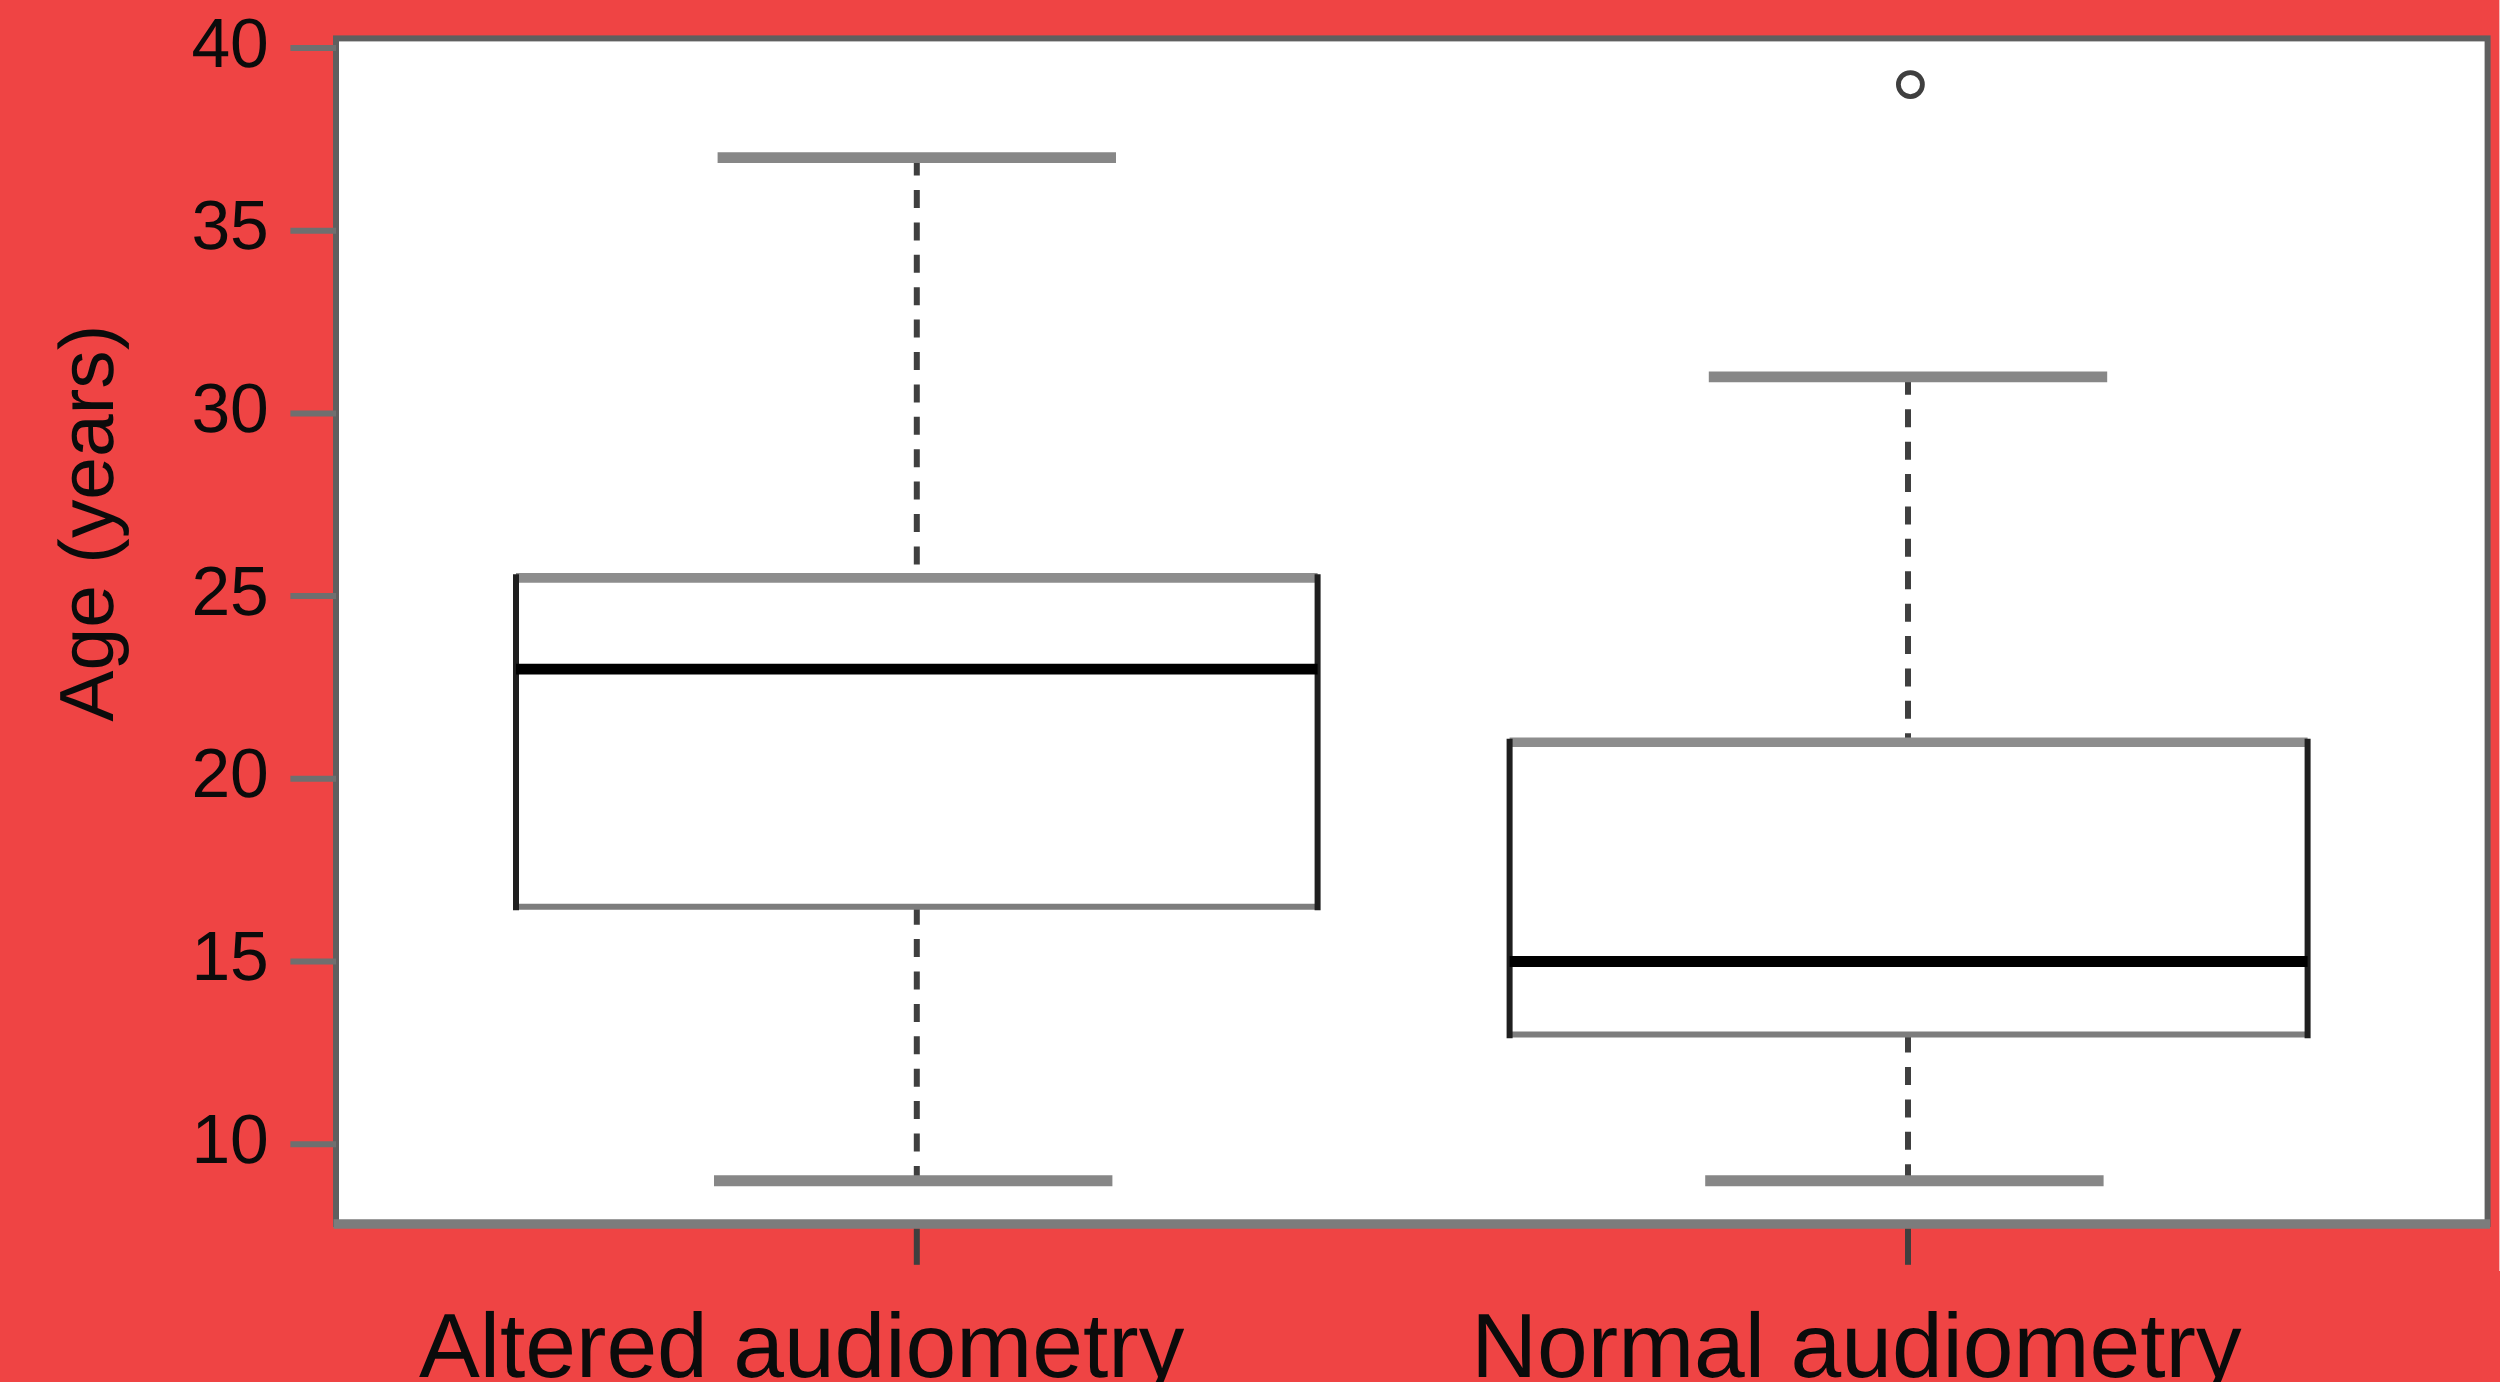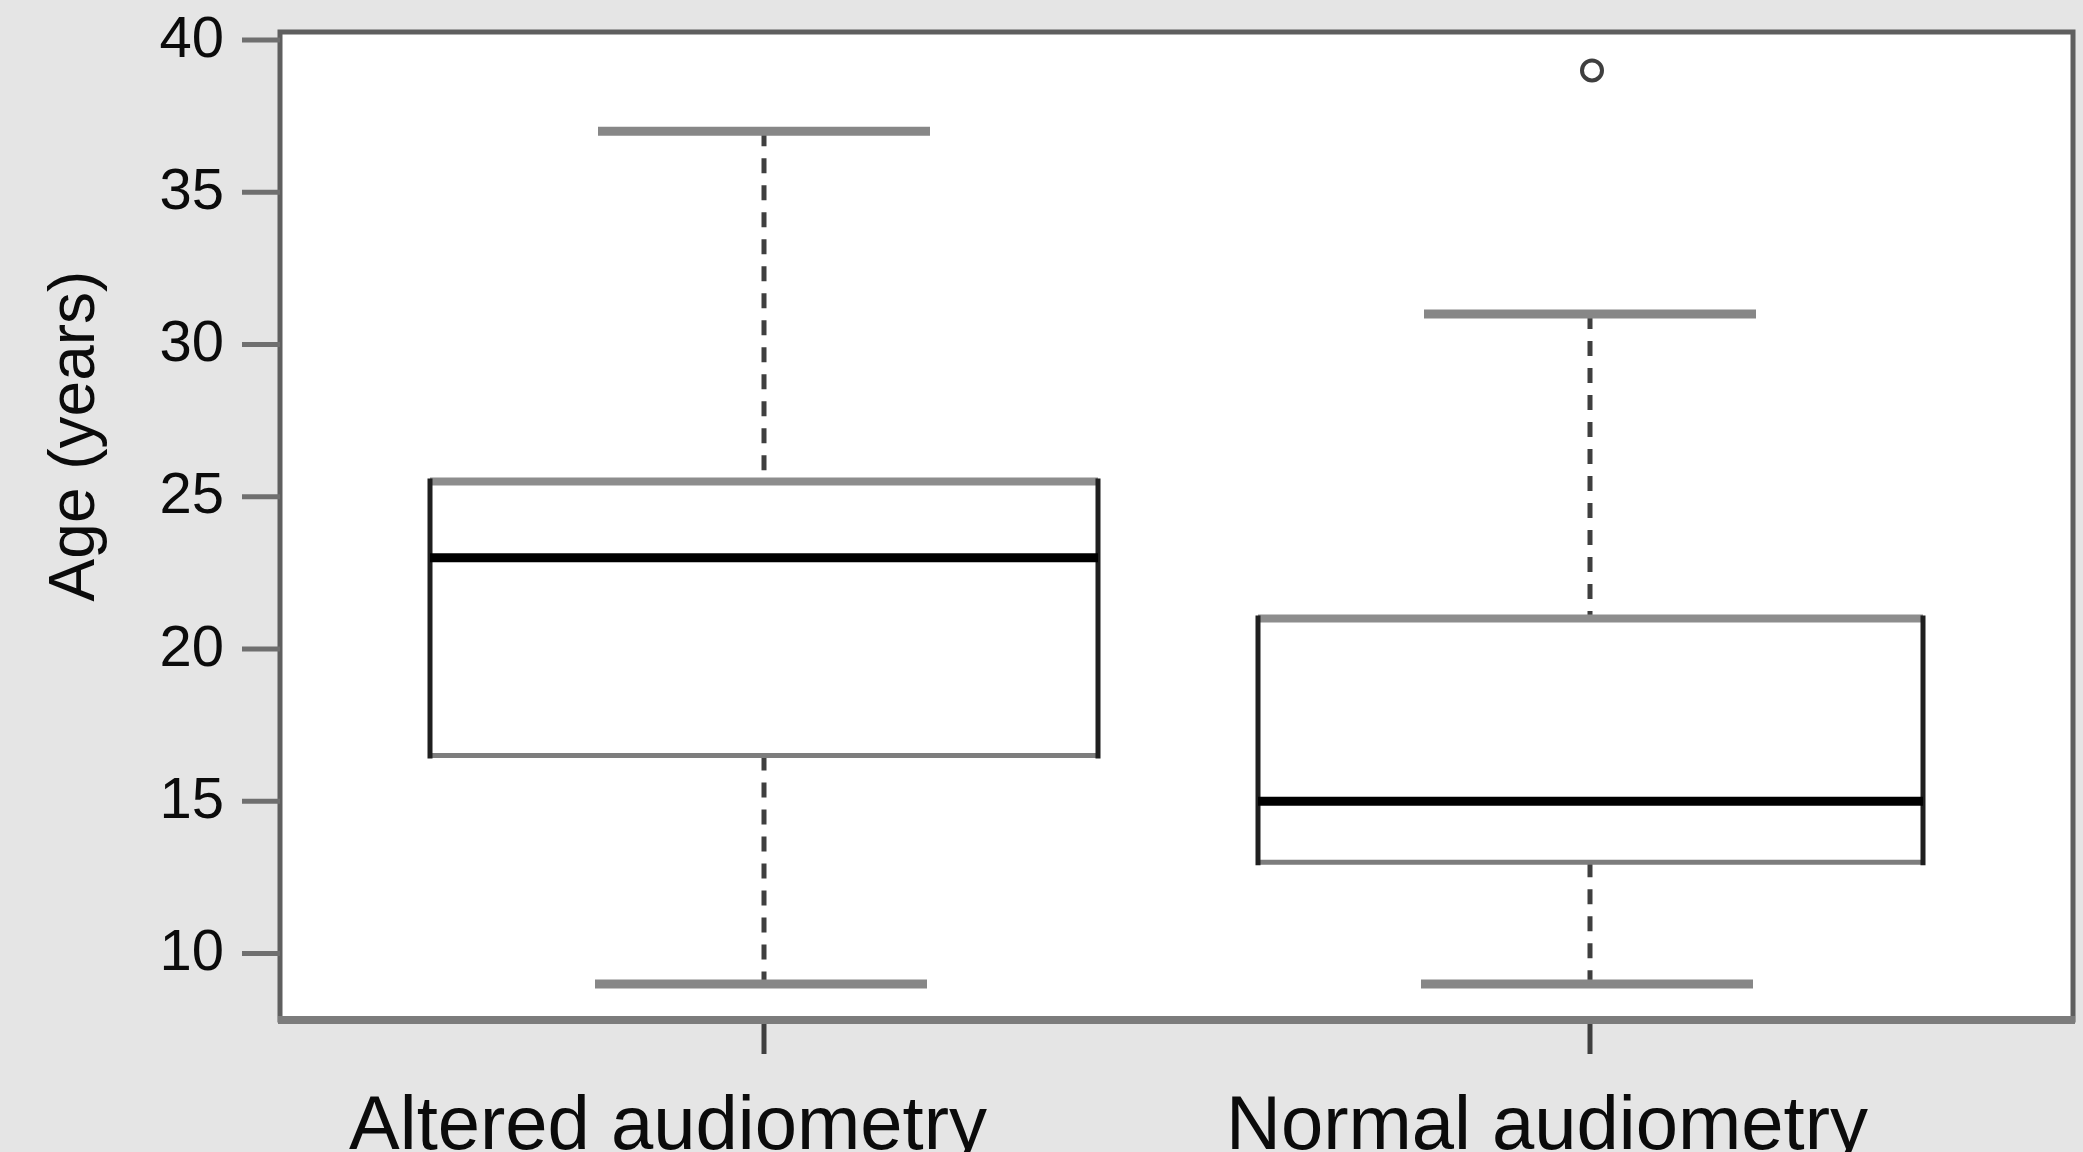--- a/index.html
+++ b/index.html
@@ -5,21 +5,21 @@
   html, body {
     margin: 0;
     padding: 0;
     background: #ffffff;
     font-family: "Liberation Sans", sans-serif;
   }
   .stage {
     position: relative;
     width: 2083px;
     height: 1152px;
-    background: #e5e5e5;
+    background: #ef4444;
     overflow: hidden;
   }
   svg { display: block; }
   text {
     font-family: "Liberation Sans", sans-serif;
     fill: #0b0b0b;
   }
 </style>
 </head>
 <body>

